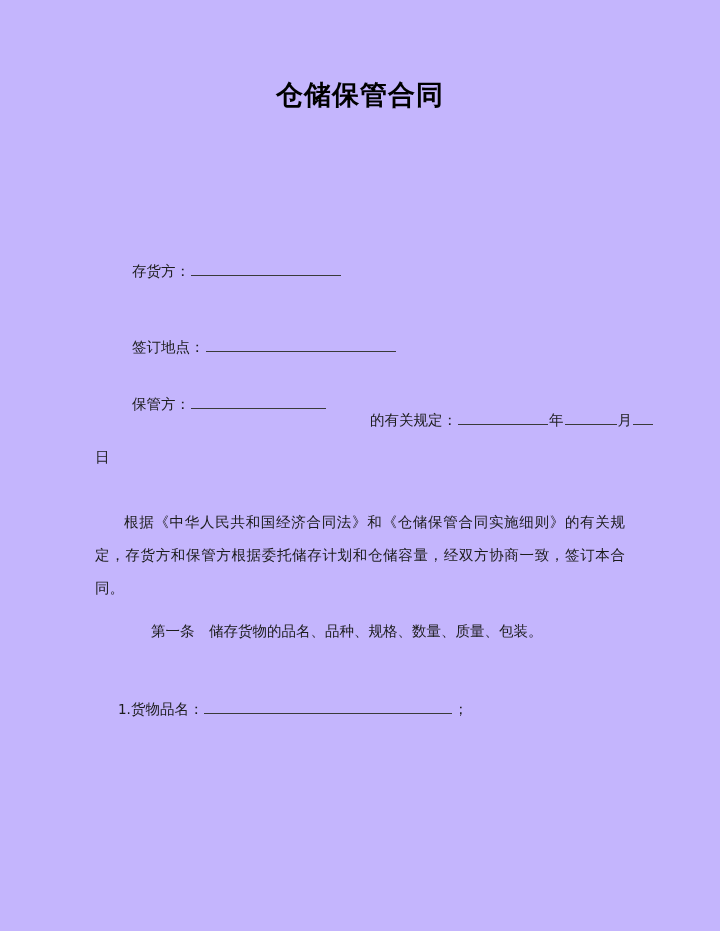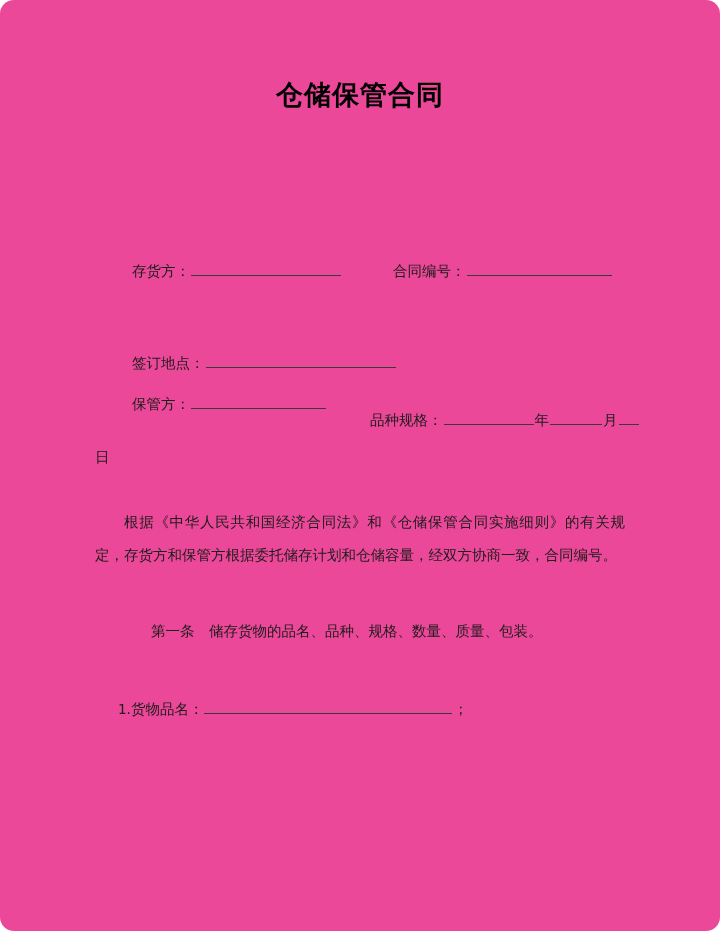--- a/index.html
+++ b/index.html
@@ -13,22 +13,21 @@
     height: 931px;
     position: relative;
     font-family: "DejaVu Sans", "Liberation Sans", sans-serif;
     color: #1a1a1a;
     overflow: hidden;
   }
 
   .page {
     position: absolute;
     inset: 0;
-    background: #ec4899;
-    border-radius: 14px;
+    background: #c4b5fd;
   }
 
   
   .doc-title {
     position: absolute;
     top: 78px;
     left: 0;
     width: 720px;
     text-align: center;
     font-size: 27px;
@@ -66,21 +65,21 @@
   .b-190 { width: 190px; }
   .b-135 { width: 135px; }
   .b-90  { width: 90px; }
   .b-52  { width: 52px; }
   .b-20  { width: 20px; }
   .b-248 { width: 248px; }
 
   
   #row-cunhuofang   { top: 260px; left: 132px; }
   #row-hetongbianhao{ top: 260px; left: 393px; }
-  #row-qianding-didian { top: 352px; left: 132px; }
+  #row-qianding-didian { top: 336px; left: 132px; }
   #row-baoguanfang  { top: 393px; left: 132px; }
   #row-qianding-shijian { top: 409px; left: 370px; }
   #row-ri           { top: 446px; left: 95px; }
 
   
   .para {
     position: absolute;
     left: 95px;
     width: 530px;
     font-size: 14.5px;
@@ -111,41 +110,38 @@
 <body>
 
 <div class="page">
 
   <div class="doc-title">仓储保管合同</div>
 
   <div class="line" id="row-cunhuofang">
     <span class="label">存货方：</span><span class="blank b-150"></span>
   </div>
 
-  <div class="line" id="row-hetongbianhao">
-    <span class="label">合同编号：</span><span class="blank b-145"></span>
-  </div>
 
   <div class="line" id="row-qianding-didian">
     <span class="label">签订地点：</span><span class="blank b-190"></span>
   </div>
 
   <div class="line" id="row-baoguanfang">
     <span class="label">保管方：</span><span class="blank b-135"></span>
   </div>
 
   <div class="line" id="row-qianding-shijian">
-    <span class="label">品种规格：</span><span class="blank b-90"></span><span class="label">年</span><span class="blank b-52"></span><span class="label">月</span><span class="blank b-20"></span>
+    <span class="label">的有关规定：</span><span class="blank b-90"></span><span class="label">年</span><span class="blank b-52"></span><span class="label">月</span><span class="blank b-20"></span>
   </div>
 
   <div class="line" id="row-ri">
     <span class="label">日</span>
   </div>
 
-  <div class="para" id="para-preamble">根据《中华人民共和国经济合同法》和《仓储保管合同实施细则》的有关规定，存货方和保管方根据委托储存计划和仓储容量，经双方协商一致，合同编号。</div>
+  <div class="para" id="para-preamble">根据《中华人民共和国经济合同法》和《仓储保管合同实施细则》的有关规定，存货方和保管方根据委托储存计划和仓储容量，经双方协商一致，签订本合同。</div>
 
   <div class="line" id="clause-1-title">第一条　储存货物的品名、品种、规格、数量、质量、包装。</div>
 
   <div class="line" id="item-1">
     <span class="item-num">1.</span><span class="label">货物品名：</span><span class="blank b-248"></span><span class="semi">；</span>
   </div>
 
 
 </div>
 

